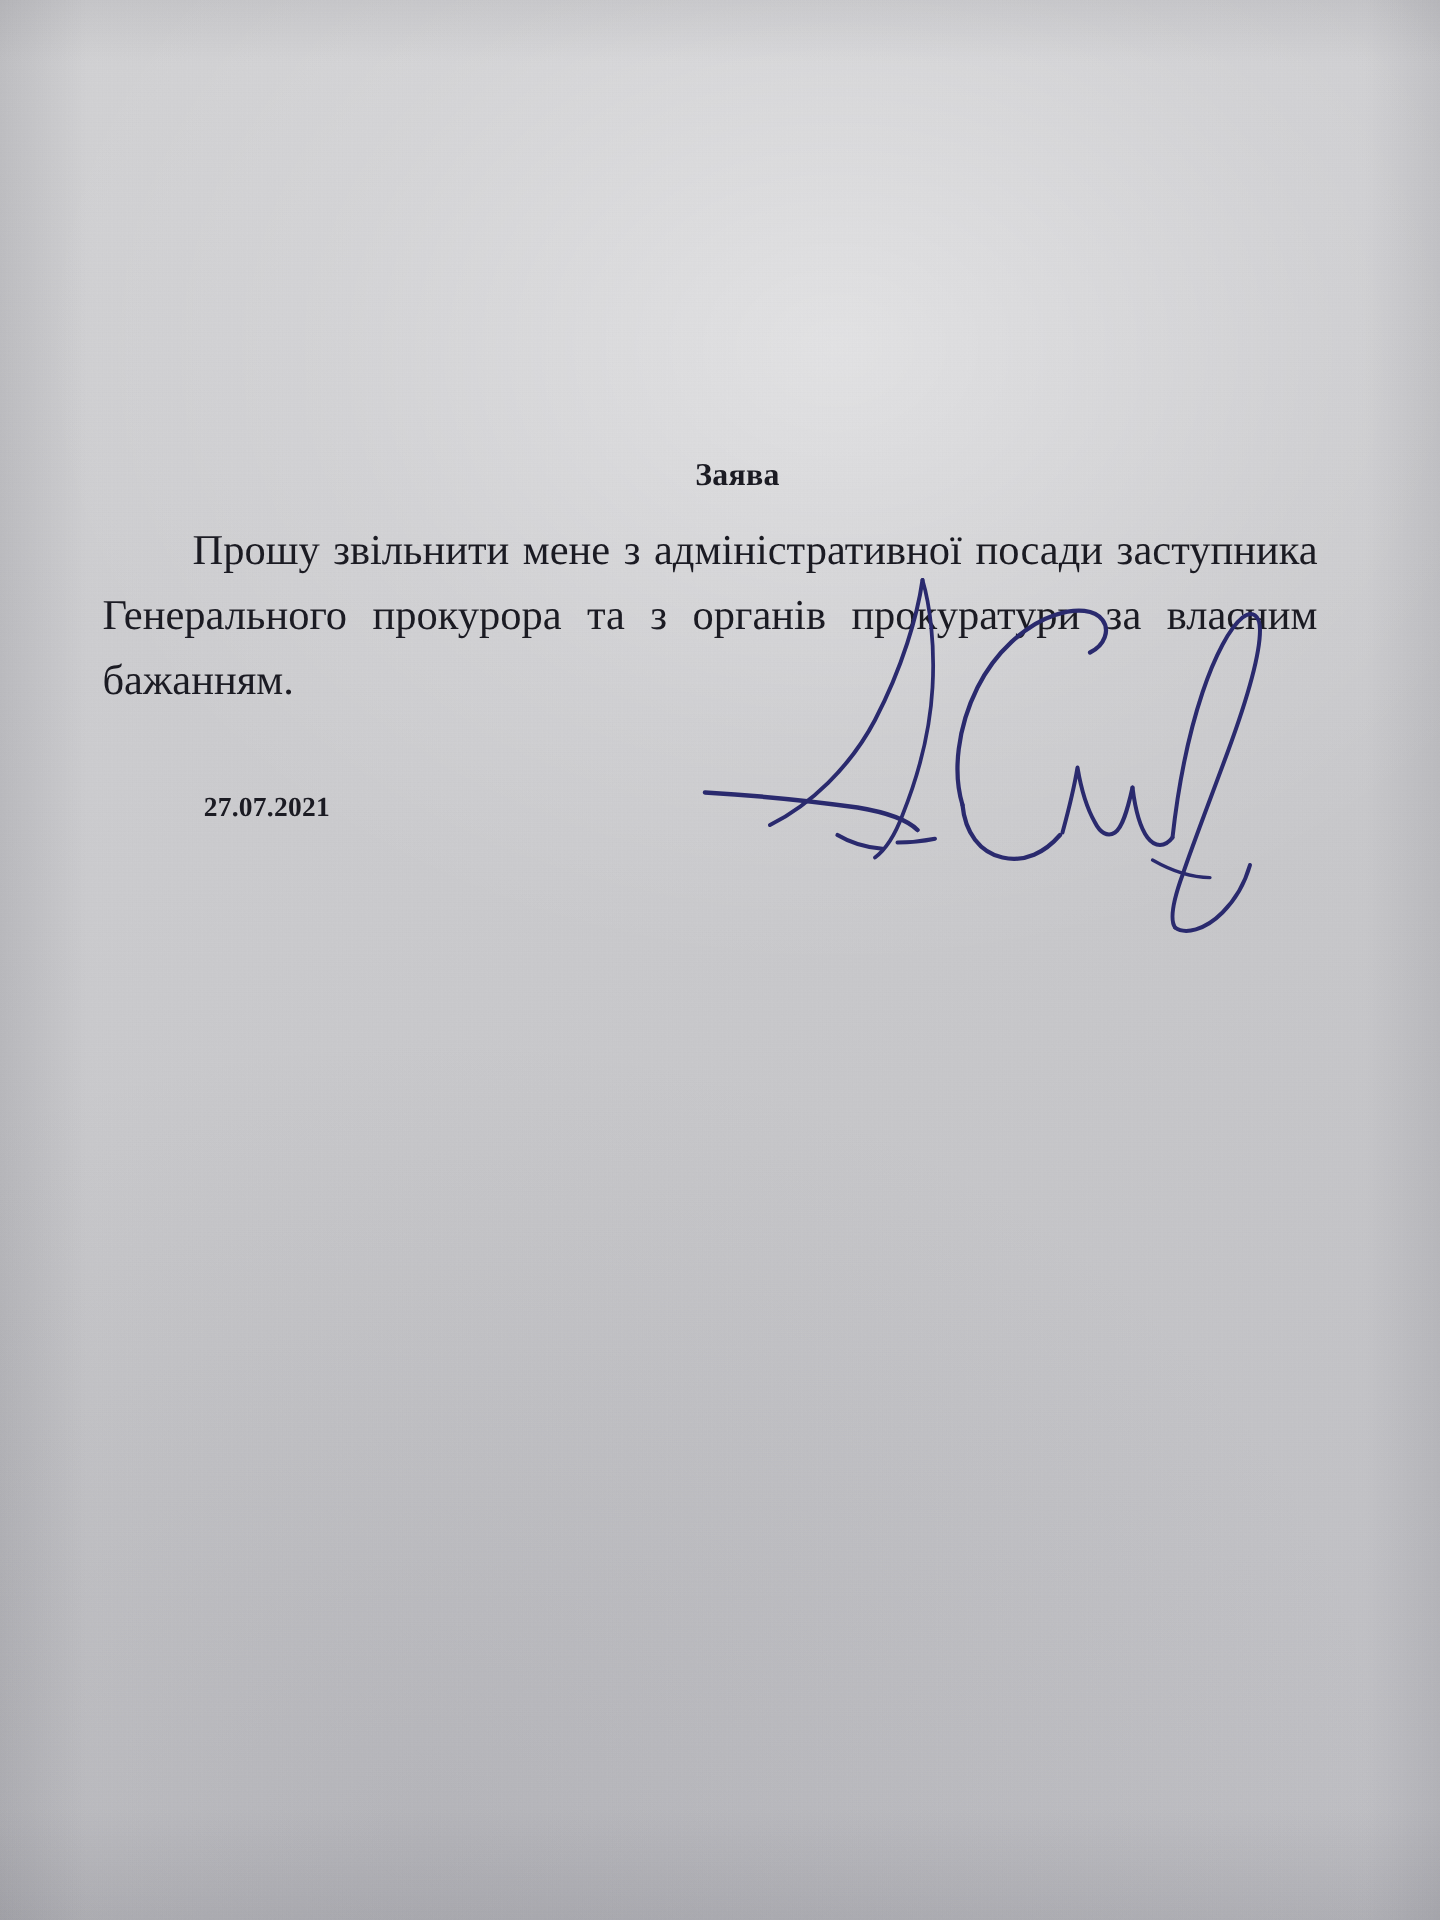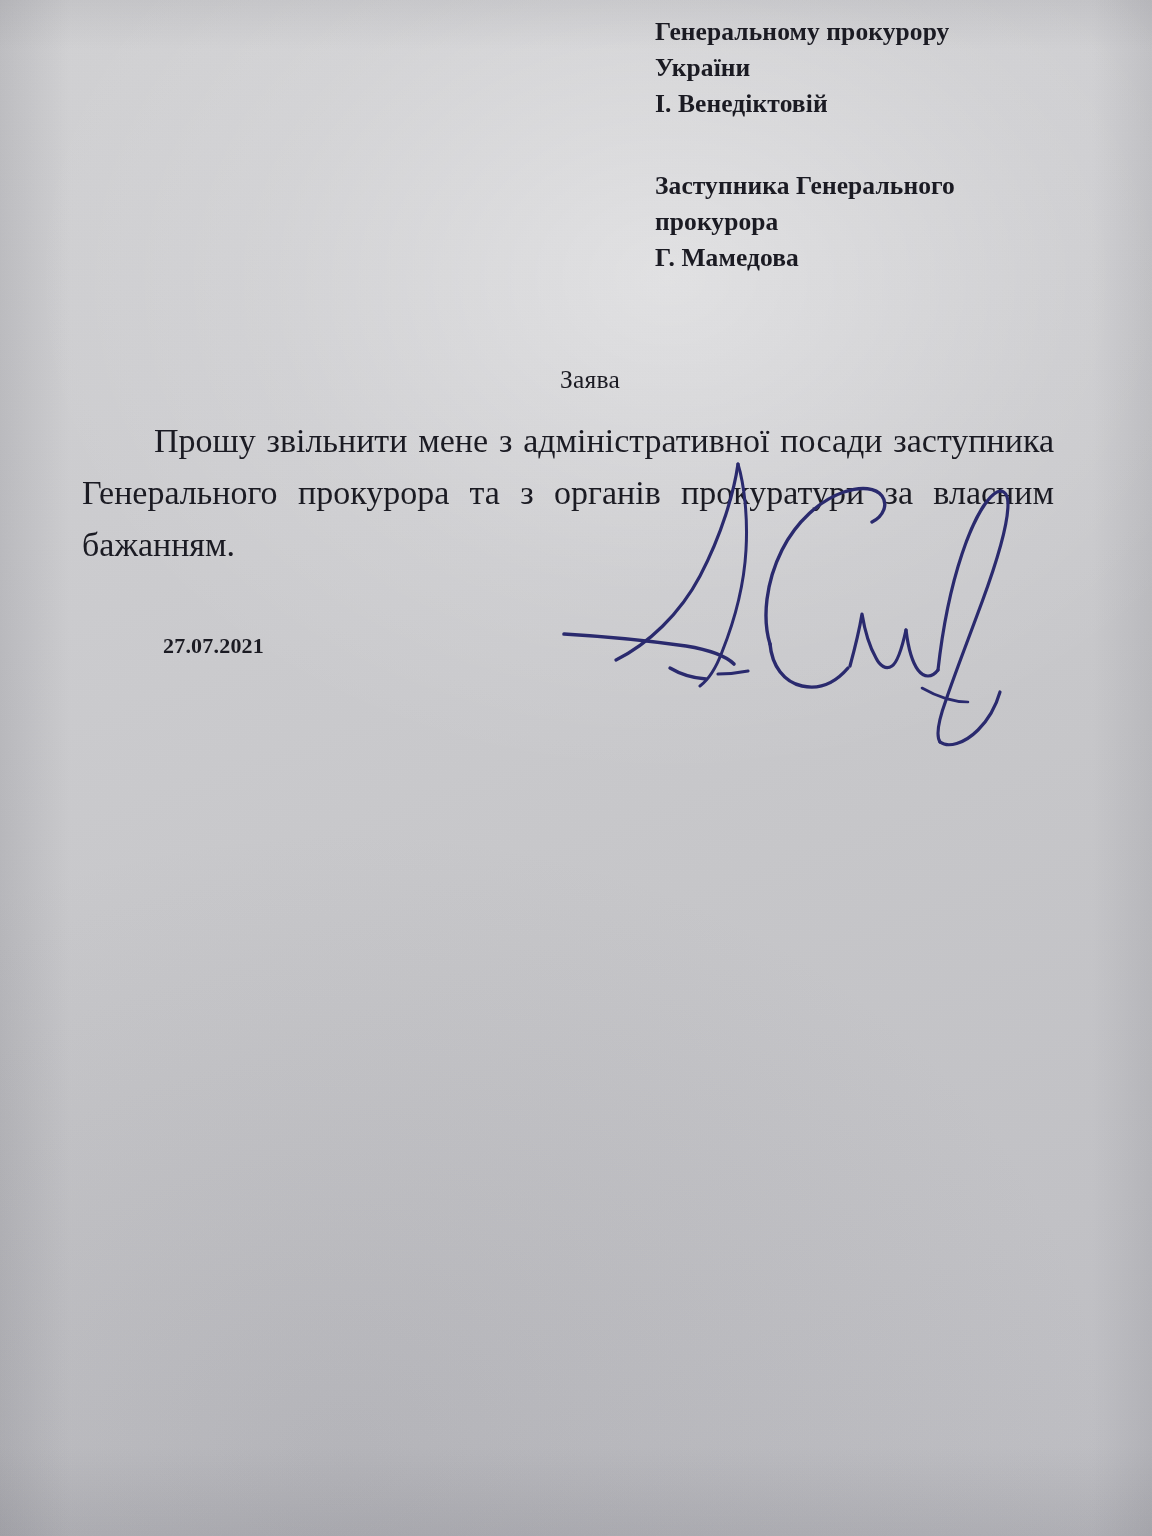--- a/index.html
+++ b/index.html
@@ -67,21 +67,21 @@
     margin-top: 46px;
   }
 
   
   .doc-title {
     position: absolute;
     top: 365px;
     left: 0;
     width: 1152px;
     text-align: center;
-    font-weight: normal;
+    font-weight: bold;
     font-size: 25.5px;
     letter-spacing: 0.2px;
     padding-left: 28px;
     box-sizing: border-box;
   }
 
   
   .body-text {
     position: absolute;
     top: 415px;
@@ -121,32 +121,20 @@
 </style>
 </head>
 <body>
 
 <div class="sheet">
   <div class="grain"></div>
   <div class="edge-shade"></div>
 
   <div class="content">
 
-    <div class="addressee">
-      <div class="group1">
-        <div class="line">Генеральному прокурору</div>
-        <div class="line">України</div>
-        <div class="line">І. Венедіктовій</div>
-      </div>
-      <div class="group2">
-        <div class="line">Заступника Генерального</div>
-        <div class="line">прокурора</div>
-        <div class="line">Г. Мамедова</div>
-      </div>
-    </div>
 
     <div class="doc-title">Заява</div>
 
     <div class="body-text">Прошу звільнити мене з адміністративної посади заступника Генерального прокурора та з органів прокуратури за власним бажанням.</div>
 
     <div class="date">27.07.2021</div>
 
     <div class="signature">
       <svg viewBox="0 0 540 330" xmlns="http://www.w3.org/2000/svg" fill="none" stroke="#2a2a6e" stroke-linecap="round" stroke-linejoin="round">
 

